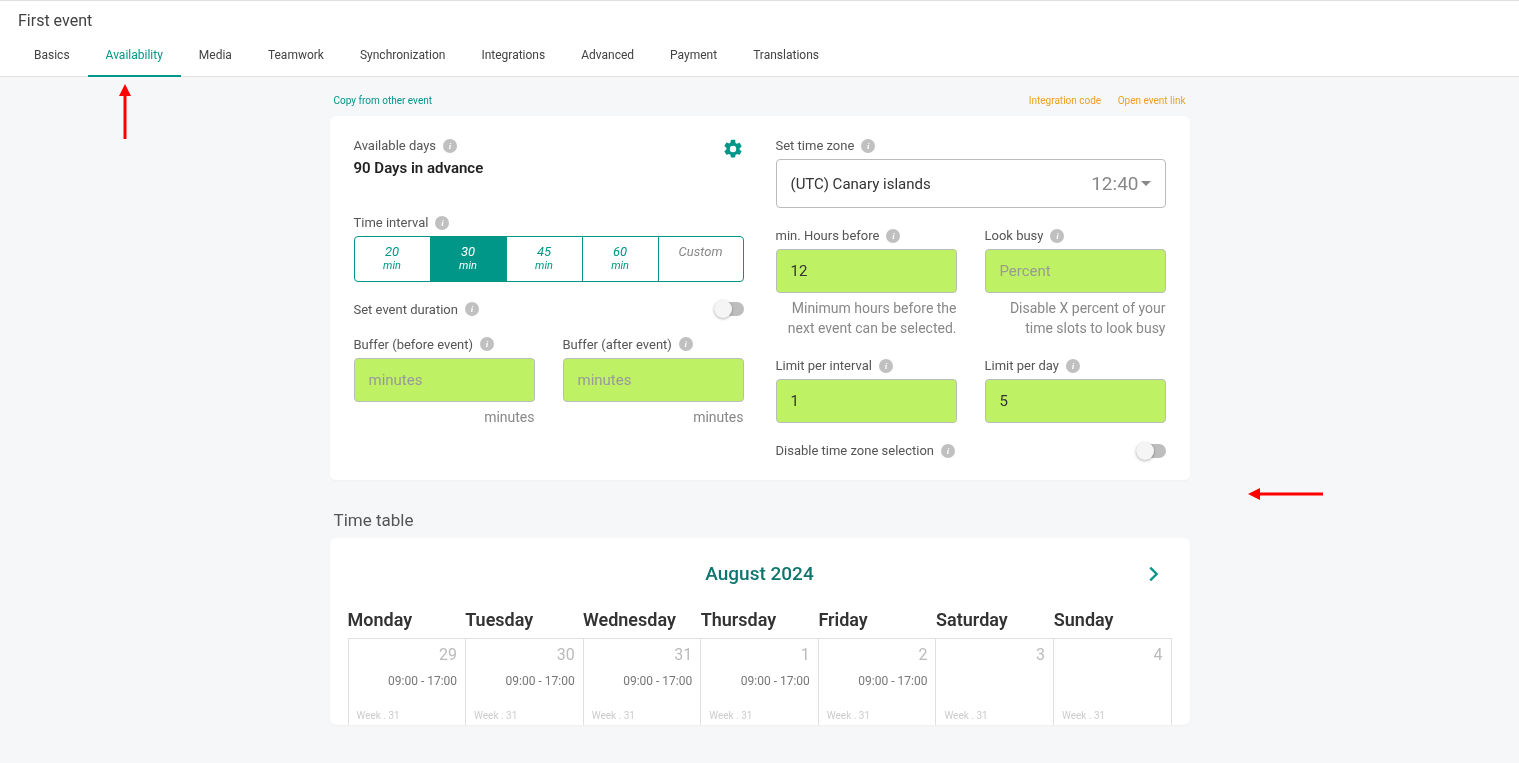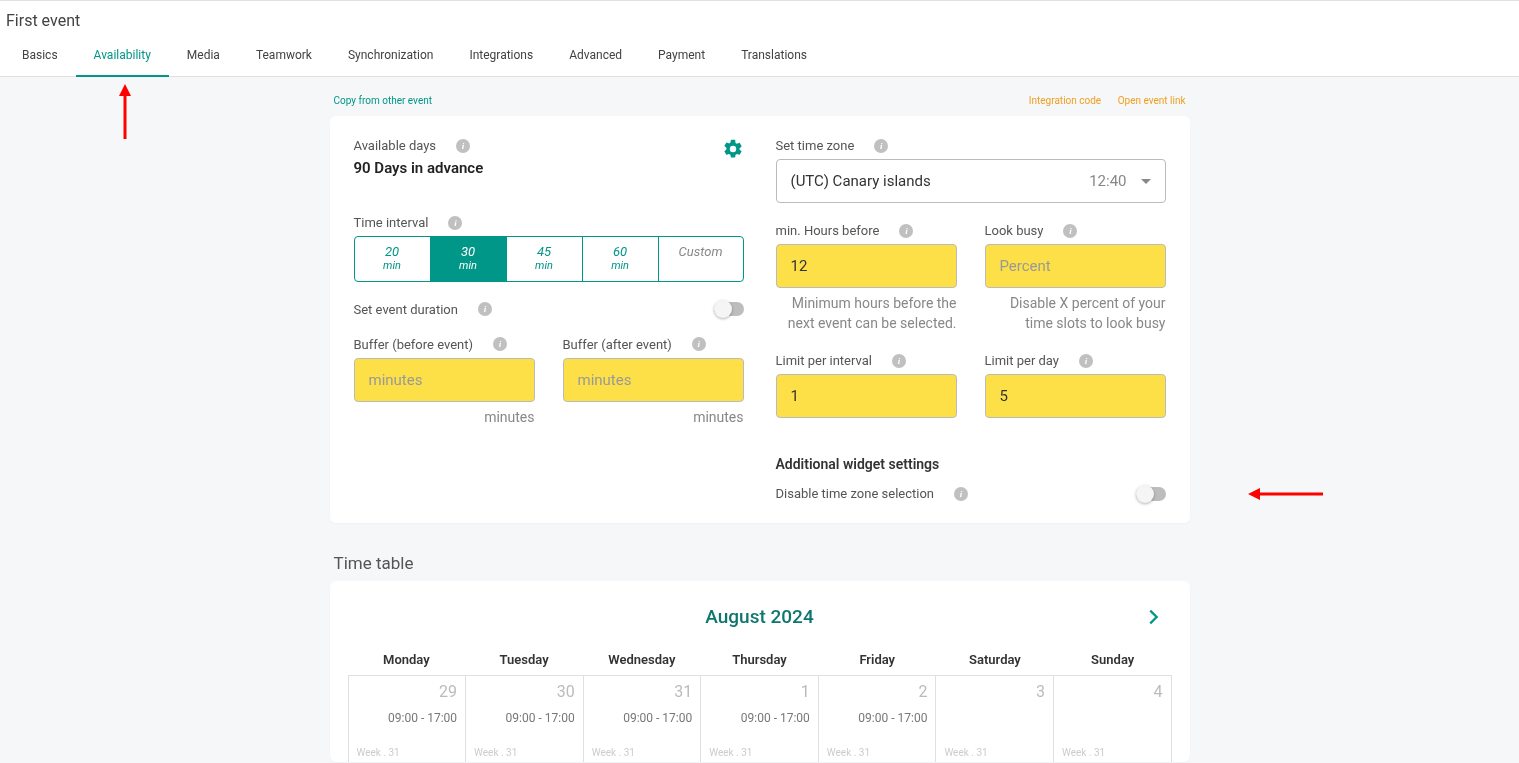--- a/index.html
+++ b/index.html
@@ -7,21 +7,21 @@
     font-family: -apple-system, BlinkMacSystemFont, "Segoe UI", Roboto, Arial, sans-serif;
     font-size: 14px;
     color: #333;
     background: #f5f7f8;
     width: 1519px;
   }
   .header {
     background: #fff;
     border-bottom: 1px solid #e0e0e0;
     border-top: 1px solid #e0e0e0;
-    padding: 0 4px;
+    padding: 0 16px;
   }
   .header-title {
     font-size: 16px;
     color: #424242;
     padding: 10px 2px 6px 2px;
   }
   .tabs {
     display: flex;
     gap: 0;
   }
@@ -67,21 +67,21 @@
     display: flex;
     gap: 32px;
   }
   .col { flex: 1; min-width: 0; }
   .label {
     font-size: 13px;
     color: #555;
     margin-bottom: 6px;
     display: flex;
     align-items: center;
-    gap: 20px;
+    gap: 7px;
   }
   .label strong, .bold-value {
     font-size: 15px;
     font-weight: 600;
     color: #222;
   }
   .info-icon {
     display: inline-flex;
     width: 14px; height: 14px;
     border-radius: 50%;
@@ -136,39 +136,39 @@
     padding: 12px 14px;
     display: flex;
     justify-content: space-between;
     align-items: center;
     font-size: 15px;
     color: #333;
     cursor: pointer;
   }
   .select-box .right {
     color: #888;
-    font-size: 15px;
-    display: flex;
-    align-items: center;
-    gap: 14px;
+    font-size: 19px;
+    display: flex;
+    align-items: center;
+    gap: 2px;
   }
   .dropdown-caret {
     width: 0; height: 0;
     border-left: 5px solid transparent;
     border-right: 5px solid transparent;
     border-top: 5px solid #888;
   }
   .input-box {
     width: 100%;
     border: 1px solid #bbb;
     border-radius: 4px;
     padding: 12px 14px;
     font-size: 15px;
     color: #333;
-    background: #fde047;
+    background: #bef264;
     font-family: inherit;
   }
   .input-box::placeholder { color: #999; }
   .hint {
     font-size: 14px;
     color: #888;
     margin-top: 6px;
     line-height: 1.4;
     text-align: right;
   }
@@ -230,22 +230,22 @@
     stroke: #009688;
     cursor: pointer;
   }
   .chev-space { width: 22px; }
   .dow-row {
     display: flex;
     padding: 0;
   }
   .dow-row > div {
     flex: 1;
-    text-align: center;
-    font-size: 13px;
+    text-align: left;
+    font-size: 18px;
     font-weight: 600;
     color: #333;
     padding: 6px 0 8px 0;
   }
   .days-row {
     display: flex;
     border-top: 1px solid #e0e0e0;
     border-left: 1px solid #e0e0e0;
   }
   .day-cell {
@@ -416,21 +416,20 @@
           </div>
           <div class="group">
             <div class="label">
               <span>Limit per day</span>
               <span class="info-icon">i</span>
             </div>
             <input class="input-box" value="5" style="">
           </div>
         </div>
 
-        <div class="additional-head">Additional widget settings</div>
 
         <div class="row-toggle">
           <div class="label" style="margin-bottom:0">
             <span>Disable time zone selection</span>
             <span class="info-icon">i</span>
           </div>
           <span class="toggle"></span>
         </div>
       </div>
     </div>

